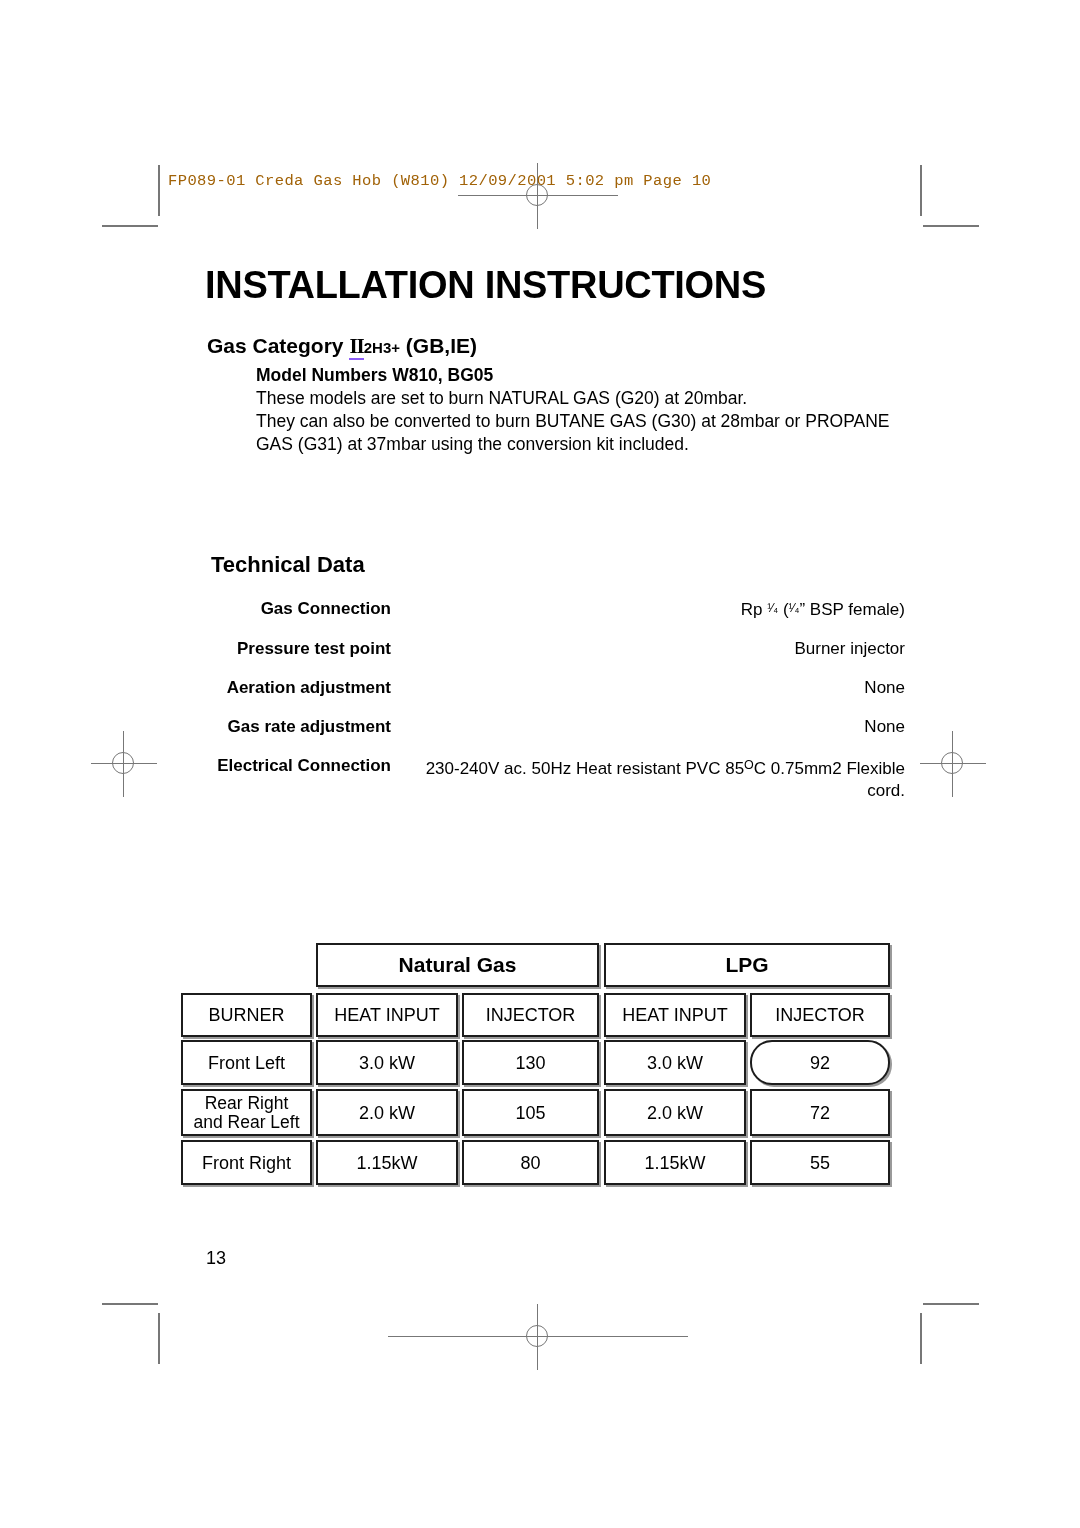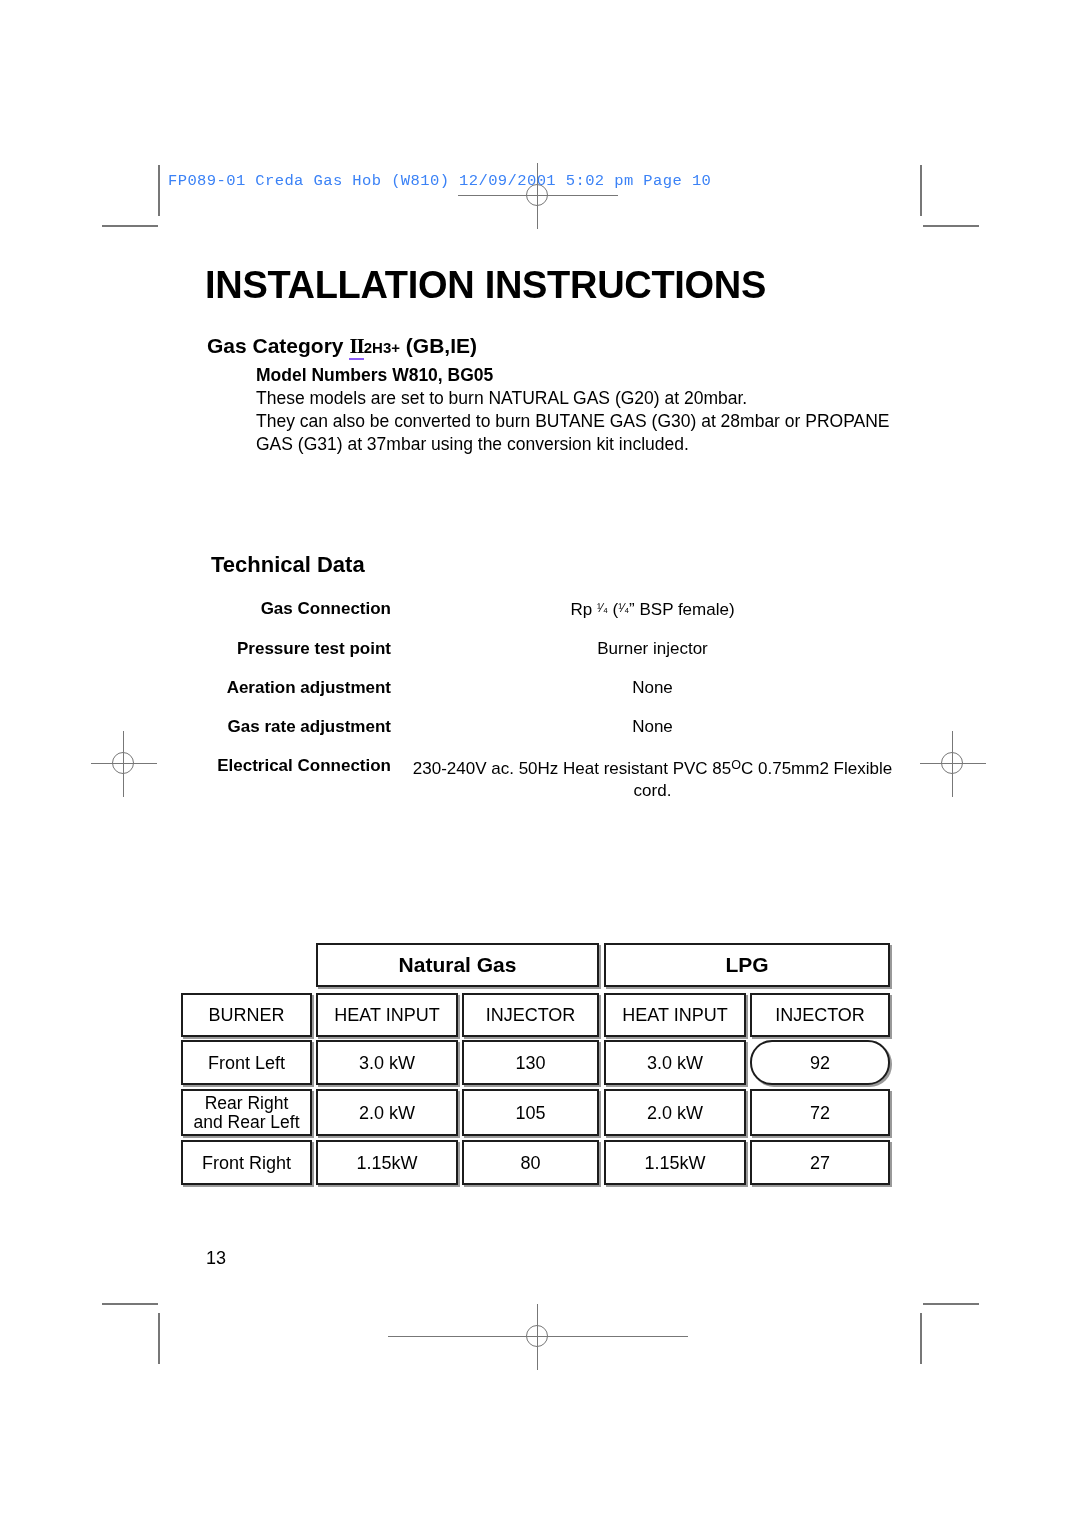--- a/index.html
+++ b/index.html
@@ -65,21 +65,21 @@
   }
 
   
   .slug {
     position: absolute;
     left: 168px;
     top: 172px;
     font-family: "Liberation Mono", "DejaVu Sans Mono", monospace;
     font-size: 15.5px;
     letter-spacing: 0.4px;
-    color: #3b82f6;
+    color: #a16207;
     white-space: nowrap;
   }
 
   
   .content {
     position: absolute;
     left: 0;
     top: 0;
     width: 1080px;
   }
@@ -156,21 +156,21 @@
     line-height: 21px;
   }
   .spec-table td.label {
     text-align: right;
     font-weight: bold;
     white-space: nowrap;
     padding-right: 9px;
     width: 186px;
   }
   .spec-table td.value {
-    text-align: center;
+    text-align: right;
     white-space: normal;
   }
   .spec-table tr:last-child td {
     padding-bottom: 0;
   }
   .frac {
     font-size: 12px;
     vertical-align: 0.28em;
   }
   .sup-o {
@@ -324,18 +324,18 @@
       </div>
       <div class="cell" style="left:135px; top:146px; width:142px; height:47px;">2.0 kW</div>
       <div class="cell" style="left:281px; top:146px; width:137px; height:47px;">105</div>
       <div class="cell" style="left:423px; top:146px; width:142px; height:47px;">2.0 kW</div>
       <div class="cell" style="left:569px; top:146px; width:140px; height:47px;">72</div>
 
       <div class="cell" style="left:0px; top:197px; width:131px; height:45px;">Front Right</div>
       <div class="cell" style="left:135px; top:197px; width:142px; height:45px;">1.15kW</div>
       <div class="cell" style="left:281px; top:197px; width:137px; height:45px;">80</div>
       <div class="cell" style="left:423px; top:197px; width:142px; height:45px;">1.15kW</div>
-      <div class="cell" style="left:569px; top:197px; width:140px; height:45px;">27</div>
+      <div class="cell" style="left:569px; top:197px; width:140px; height:45px;">55</div>
     </div>
 
     <div class="folio">13</div>
   </div>
 </div>
 
 </body></html>

